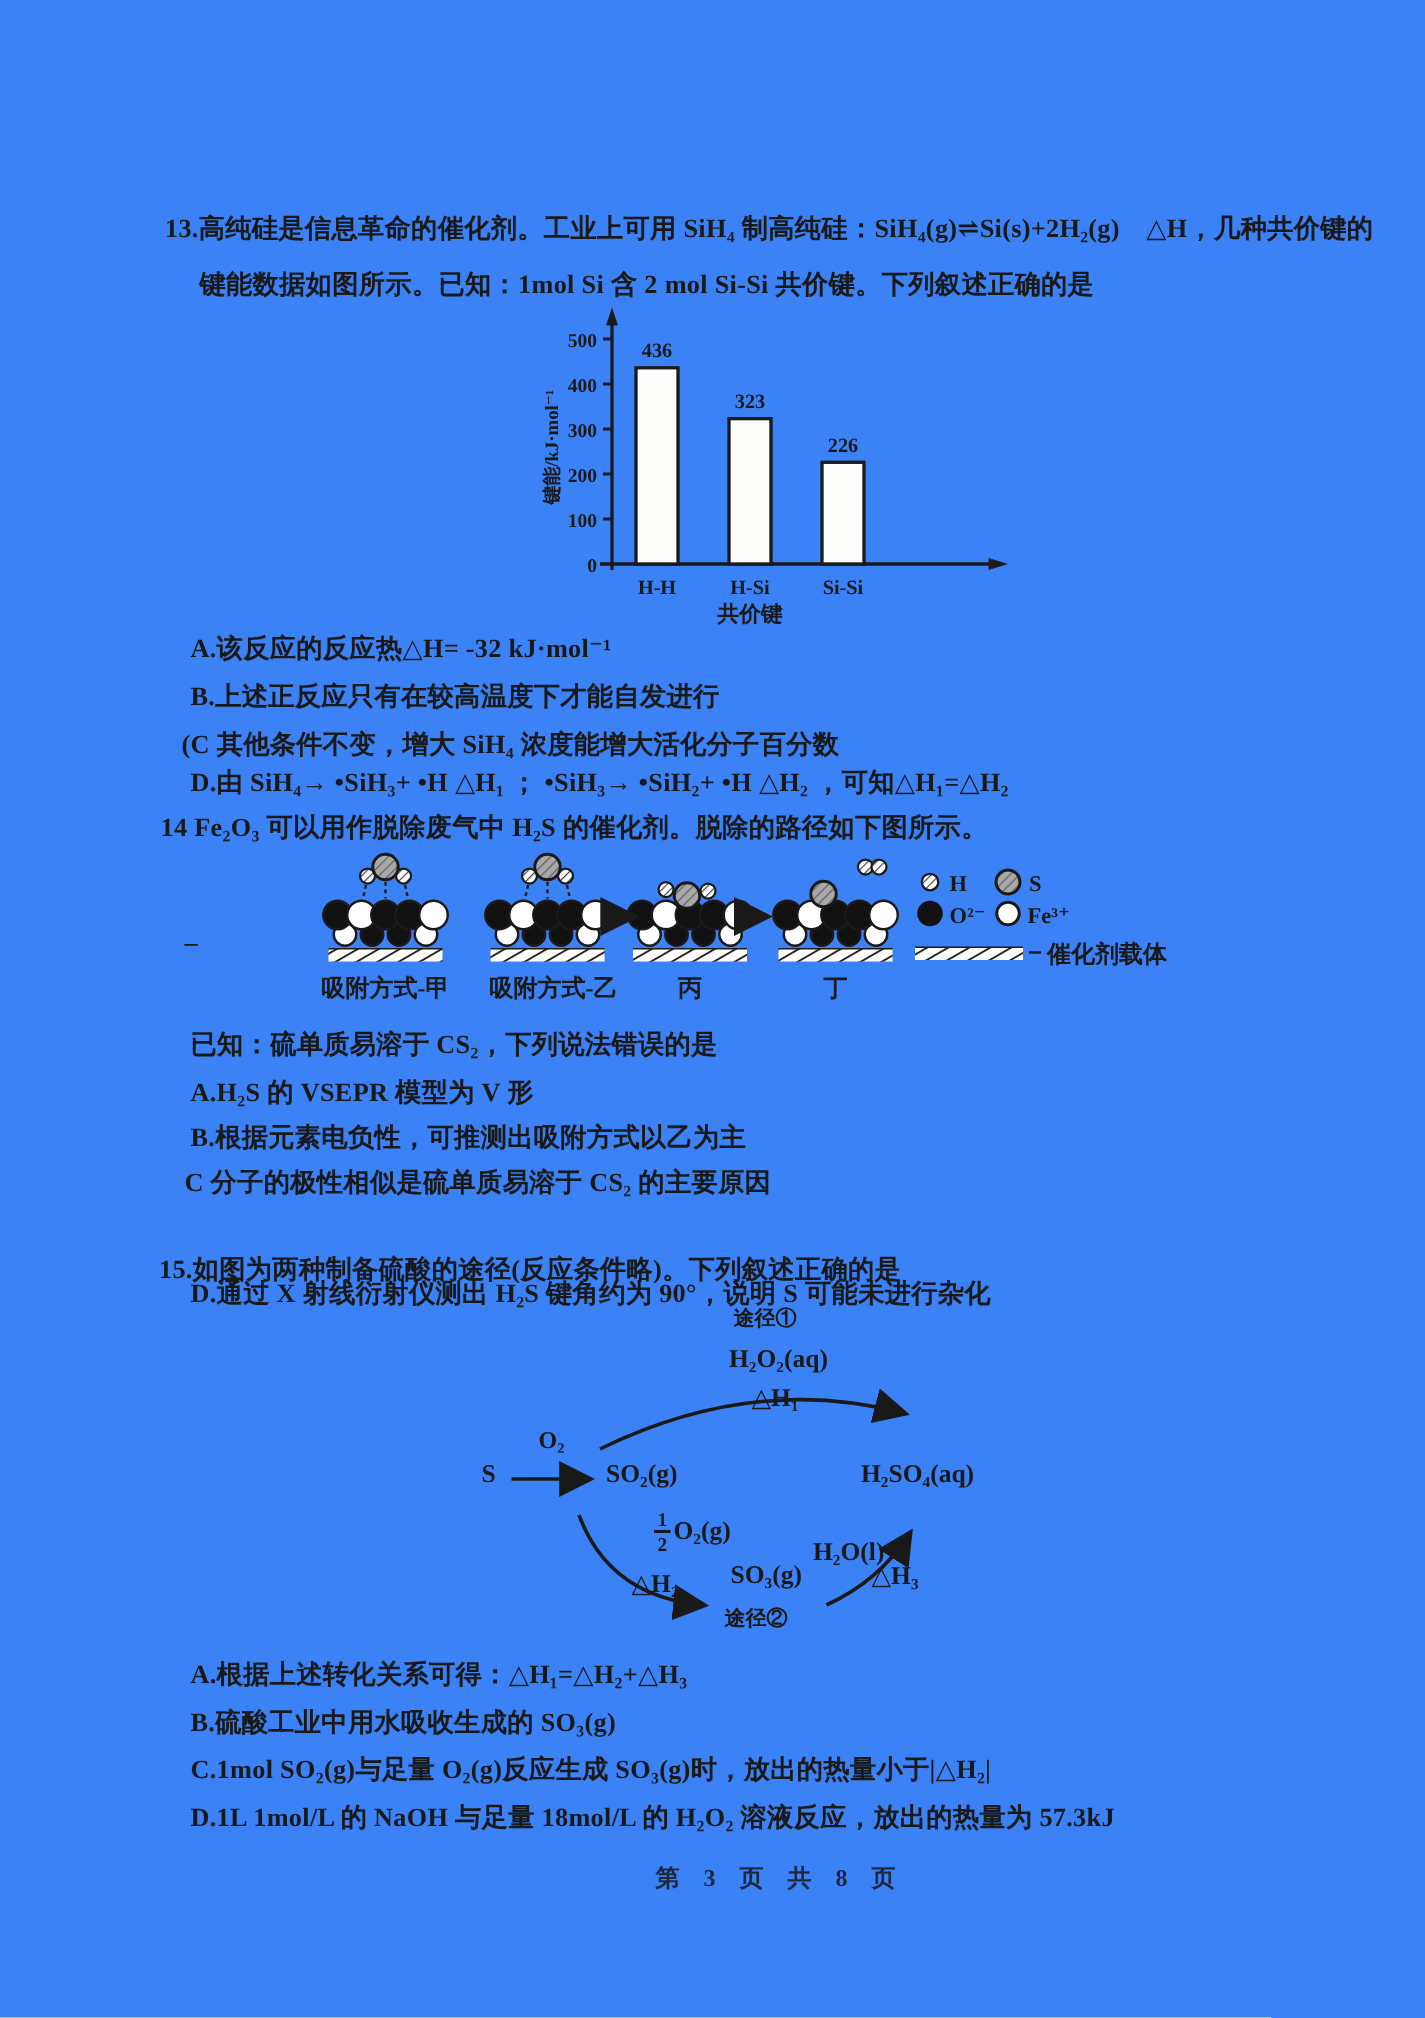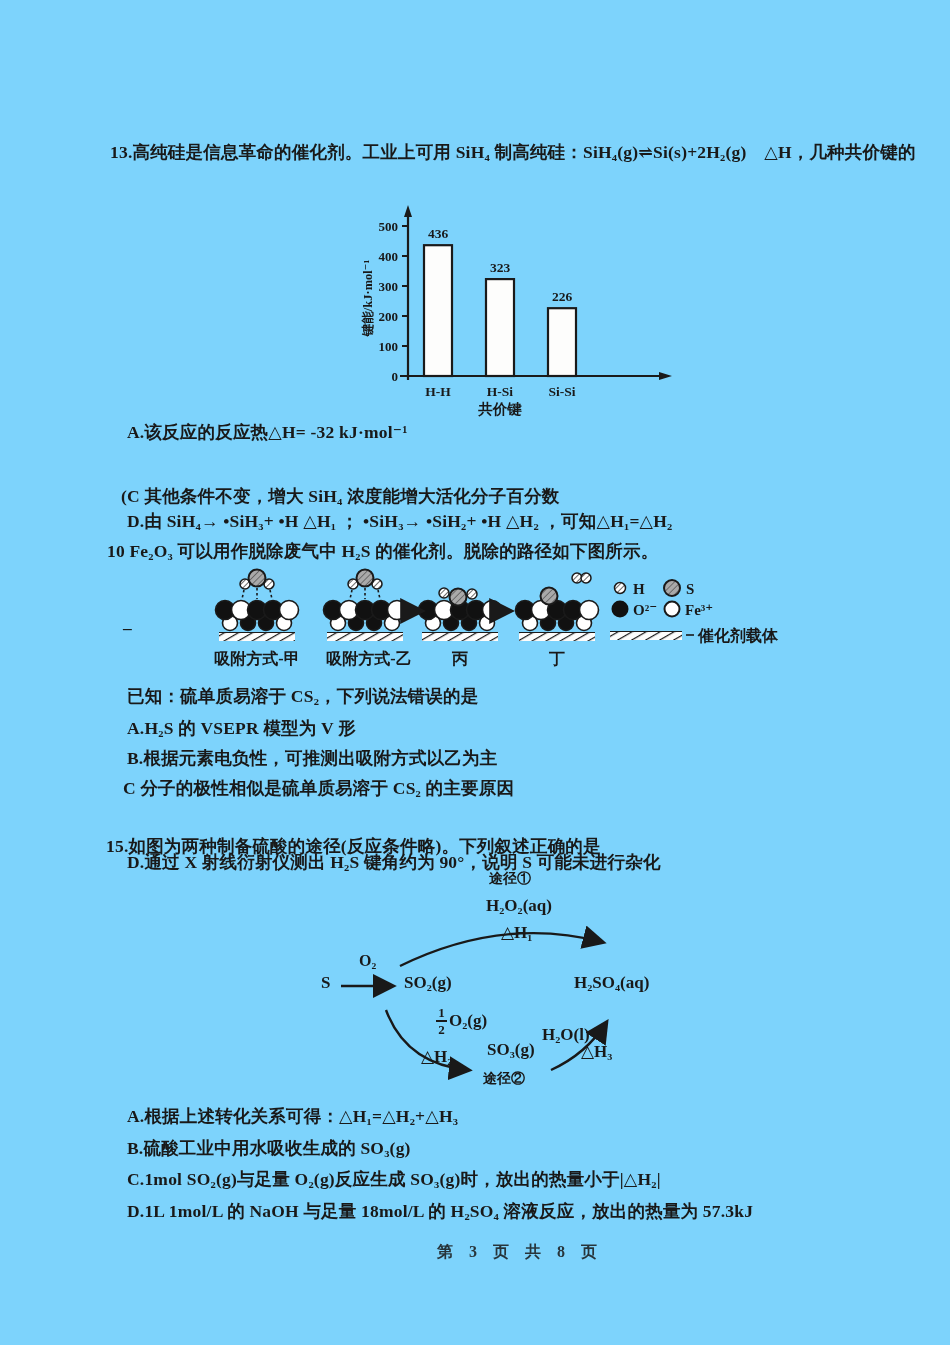--- a/index.html
+++ b/index.html
@@ -1,16 +1,16 @@
 <!DOCTYPE html>
 <html><head>
 <meta charset="utf-8">
 <style>
   html,body{margin:0;padding:0;background:#e9e9e9;}
-  #page{position:relative;width:950px;height:1345px;margin:0 auto;background:#7dd3fc;
+  #page{position:relative;width:950px;height:1345px;margin:0 auto;background:#3b82f6;
         font-family:"Liberation Serif","DejaVu Serif",serif;color:#191919;overflow:hidden;}
   .line{position:absolute;white-space:nowrap;font-size:17.5px;font-weight:700;letter-spacing:.2px;}
   .pos{position:absolute;white-space:nowrap;font-size:17px;font-weight:700;}
   .footer{position:absolute;left:0;width:100%;text-align:center;font-size:16px;font-weight:700;opacity:.85;letter-spacing:6px;}
   svg text{font-family:"Liberation Serif","DejaVu Serif",serif;fill:#191919;}
   .ct{font-size:13px;font-weight:700;}
   .cv{font-size:13.5px;font-weight:700;}
   .cc{font-size:13.5px;font-weight:700;}
   .cx{font-size:14.5px;font-weight:700;}
   .cy{font-size:12.5px;font-weight:700;}
@@ -19,20 +19,21 @@
   .frac{display:inline-flex;flex-direction:column;align-items:center;vertical-align:-8px;line-height:1;font-size:13px;margin-right:2px;}
   .frac-line{width:11px;height:2px;background:#191919;margin:1px 0;}
   .fracrow{display:inline-flex;align-items:center;}
 </style>
 </head>
 <body>
 
 <div id="page">
 
   <div class="line" style="left:110px;top:140px;">13.高纯硅是信息革命的催化剂。工业上可用 SiH₄ 制高纯硅：SiH₄(g)⇌Si(s)+2H₂(g)　△H，几种共价键的</div>
+  <div class="line" style="left:133px;top:177px;">键能数据如图所示。已知：1mol Si 含 2 mol Si-Si 共价键。下列叙述正确的是</div>
 
   <svg id="bond-chart" style="position:absolute;left:338px;top:200px;" width="345" height="218" viewBox="0 0 345 218">
     <g>
       <line x1="70" y1="180" x2="70" y2="14" stroke="#1a1a1a" stroke-width="2.2"></line>
       <polygon points="66,17 70,5 74,17" fill="#1a1a1a"></polygon>
       <line x1="62" y1="176" x2="322" y2="176" stroke="#1a1a1a" stroke-width="2.2"></line>
       <polygon points="321,172 334,176 321,180" fill="#1a1a1a"></polygon>
     </g>
     <g id="chart-dyn">
         <text x="60" y="181" text-anchor="end" class="ct">0</text>
@@ -54,24 +55,25 @@
         <text x="162" y="196" text-anchor="middle" class="cc">H-Si</text>
         <rect x="210" y="108.2" width="28" height="67.8" fill="#fdfdfc" stroke="#1a1a1a" stroke-width="2.2"></rect>
         <text x="224" y="101.2" text-anchor="middle" class="cv">226</text>
         <text x="224" y="196" text-anchor="middle" class="cc">Si-Si</text>
         <text x="162" y="214" text-anchor="middle" class="cx">共价键</text>
         <text x="34" y="98" text-anchor="middle" transform="rotate(-90 34 98)" class="cy">键能/kJ·mol⁻¹</text>
       </g>
   </svg>
 
   <div class="line" style="left:127px;top:420px;">A.该反应的反应热△H= -32 kJ·mol⁻¹</div>
+  <div class="line" style="left:127px;top:452px;">B.上述正反应只有在较高温度下才能自发进行</div>
   <div class="line" style="left:121px;top:484px;">(C 其他条件不变，增大 SiH₄ 浓度能增大活化分子百分数</div>
   <div class="line" style="left:127px;top:509px;">D.由 SiH₄→ •SiH₃+ •H △H₁ ； •SiH₃→ •SiH₂+ •H △H₂ ，可知△H₁=△H₂</div>
 
-  <div class="line" style="left:107px;top:539px;">10 Fe₂O₃ 可以用作脱除废气中 H₂S 的催化剂。脱除的路径如下图所示。</div>
+  <div class="line" style="left:107px;top:539px;">14 Fe₂O₃ 可以用作脱除废气中 H₂S 的催化剂。脱除的路径如下图所示。</div>
   <div class="line" style="left:123px;top:618px;">–</div>
 
   <svg id="ads-svg" style="position:absolute;left:120px;top:563px;" width="710" height="112" viewBox="0 0 710 112">
     <defs>
       <pattern id="hx" width="4" height="4" patternUnits="userSpaceOnUse" patternTransform="rotate(45)">
         <rect width="4" height="4" fill="#fff"></rect>
           <line x1="0" y1="0" x2="0" y2="4" stroke="#444" stroke-width="1.6"></line>
       </pattern>
       <pattern id="sx" width="4.5" height="4.5" patternUnits="userSpaceOnUse" patternTransform="rotate(45)">
         <rect width="4.5" height="4.5" fill="#a9a9a9"></rect>
@@ -221,16 +223,16 @@
     <div class="pos" style="left:487px;top:180px;">SO₃(g)</div>
     <div class="pos" style="left:483px;top:210px;font-size:14px;">途径②</div>
     <div class="pos" style="left:542px;top:165px;">H₂O(l)</div>
     <div class="pos" style="left:581px;top:181px;">△H₃</div>
     <div class="pos" style="left:574px;top:113px;">H₂SO₄(aq)</div>
   </div>
 
   <div class="line" style="left:127px;top:1104px;">A.根据上述转化关系可得：△H₁=△H₂+△H₃</div>
   <div class="line" style="left:127px;top:1136px;">B.硫酸工业中用水吸收生成的 SO₃(g)</div>
   <div class="line" style="left:127px;top:1167px;">C.1mol SO₂(g)与足量 O₂(g)反应生成 SO₃(g)时，放出的热量小于|△H₂|</div>
-  <div class="line" style="left:127px;top:1199px;">D.1L 1mol/L 的 NaOH 与足量 18mol/L 的 H₂SO₄ 溶液反应，放出的热量为 57.3kJ</div>
+  <div class="line" style="left:127px;top:1199px;">D.1L 1mol/L 的 NaOH 与足量 18mol/L 的 H₂O₂ 溶液反应，放出的热量为 57.3kJ</div>
 
   <div class="footer" style="top:1242px;padding-left:45px;">第 3 页 共 8 页</div>
 </div>
 
 </body></html>

